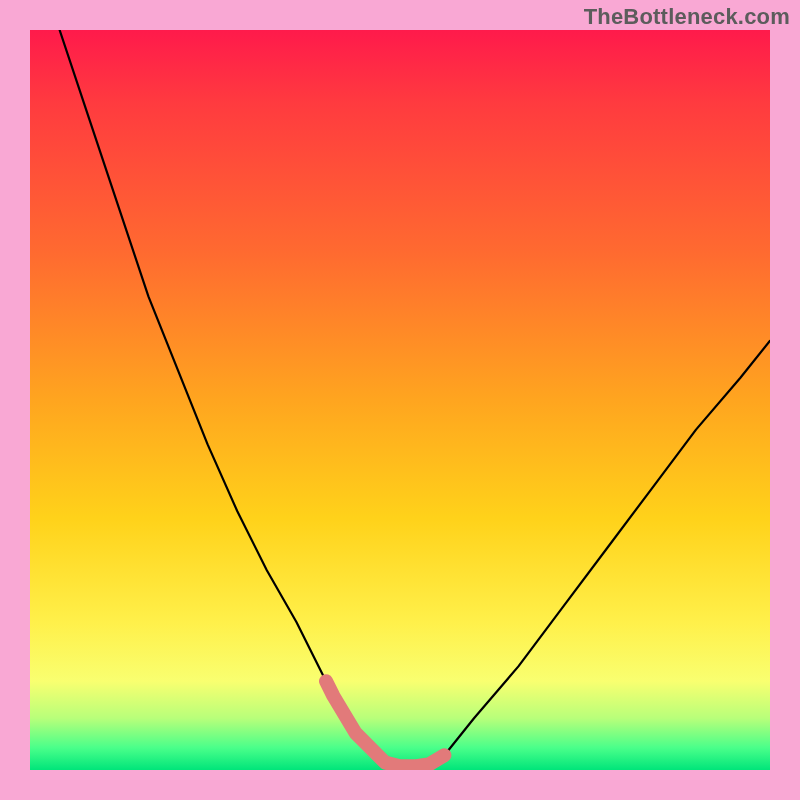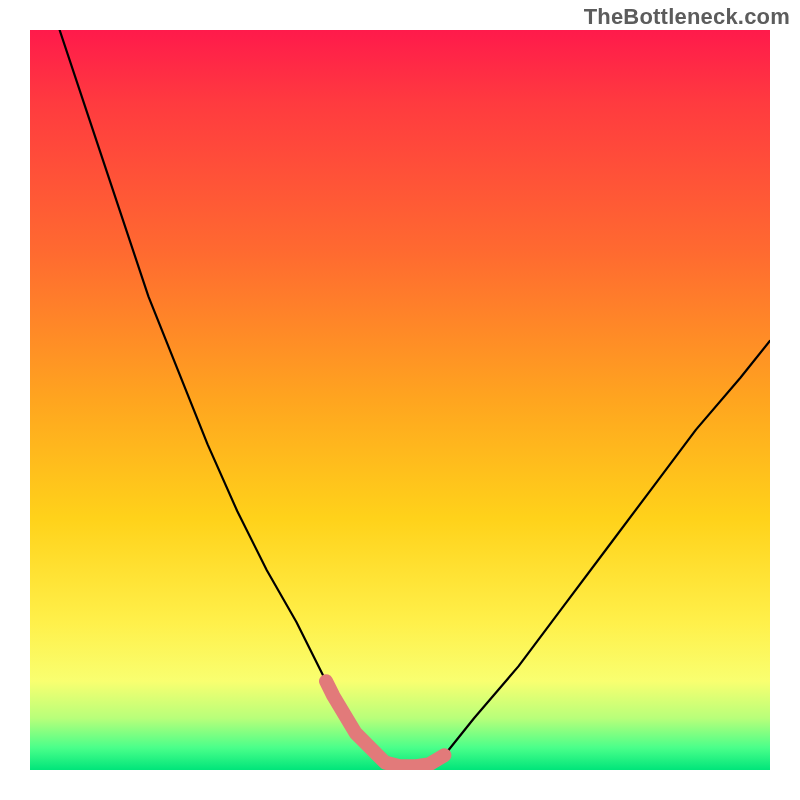--- a/index.html
+++ b/index.html
@@ -8,21 +8,21 @@
     width: 800px;
     height: 800px;
     overflow: hidden;
     background: #000;
     font-family: Arial, Helvetica, sans-serif;
   }
   .frame {
     position: relative;
     width: 800px;
     height: 800px;
-    background: #ffffff;
+    background: #f9a8d4;
   }
   .watermark {
     position: absolute;
     top: 4px;
     right: 10px;
     color: #5c5c5c;
     font-size: 22px;
     font-weight: 600;
     letter-spacing: 0.2px;
     z-index: 10;

